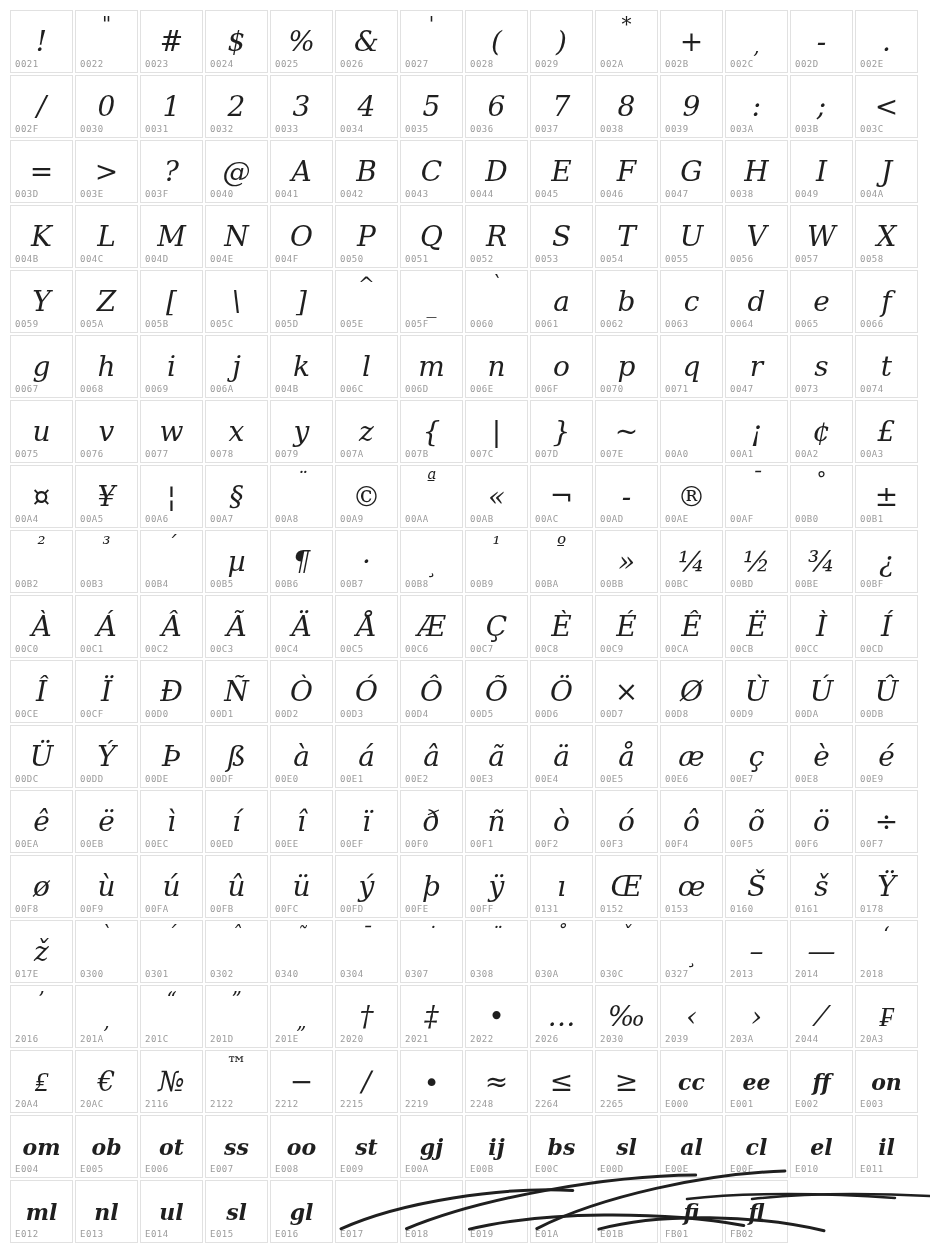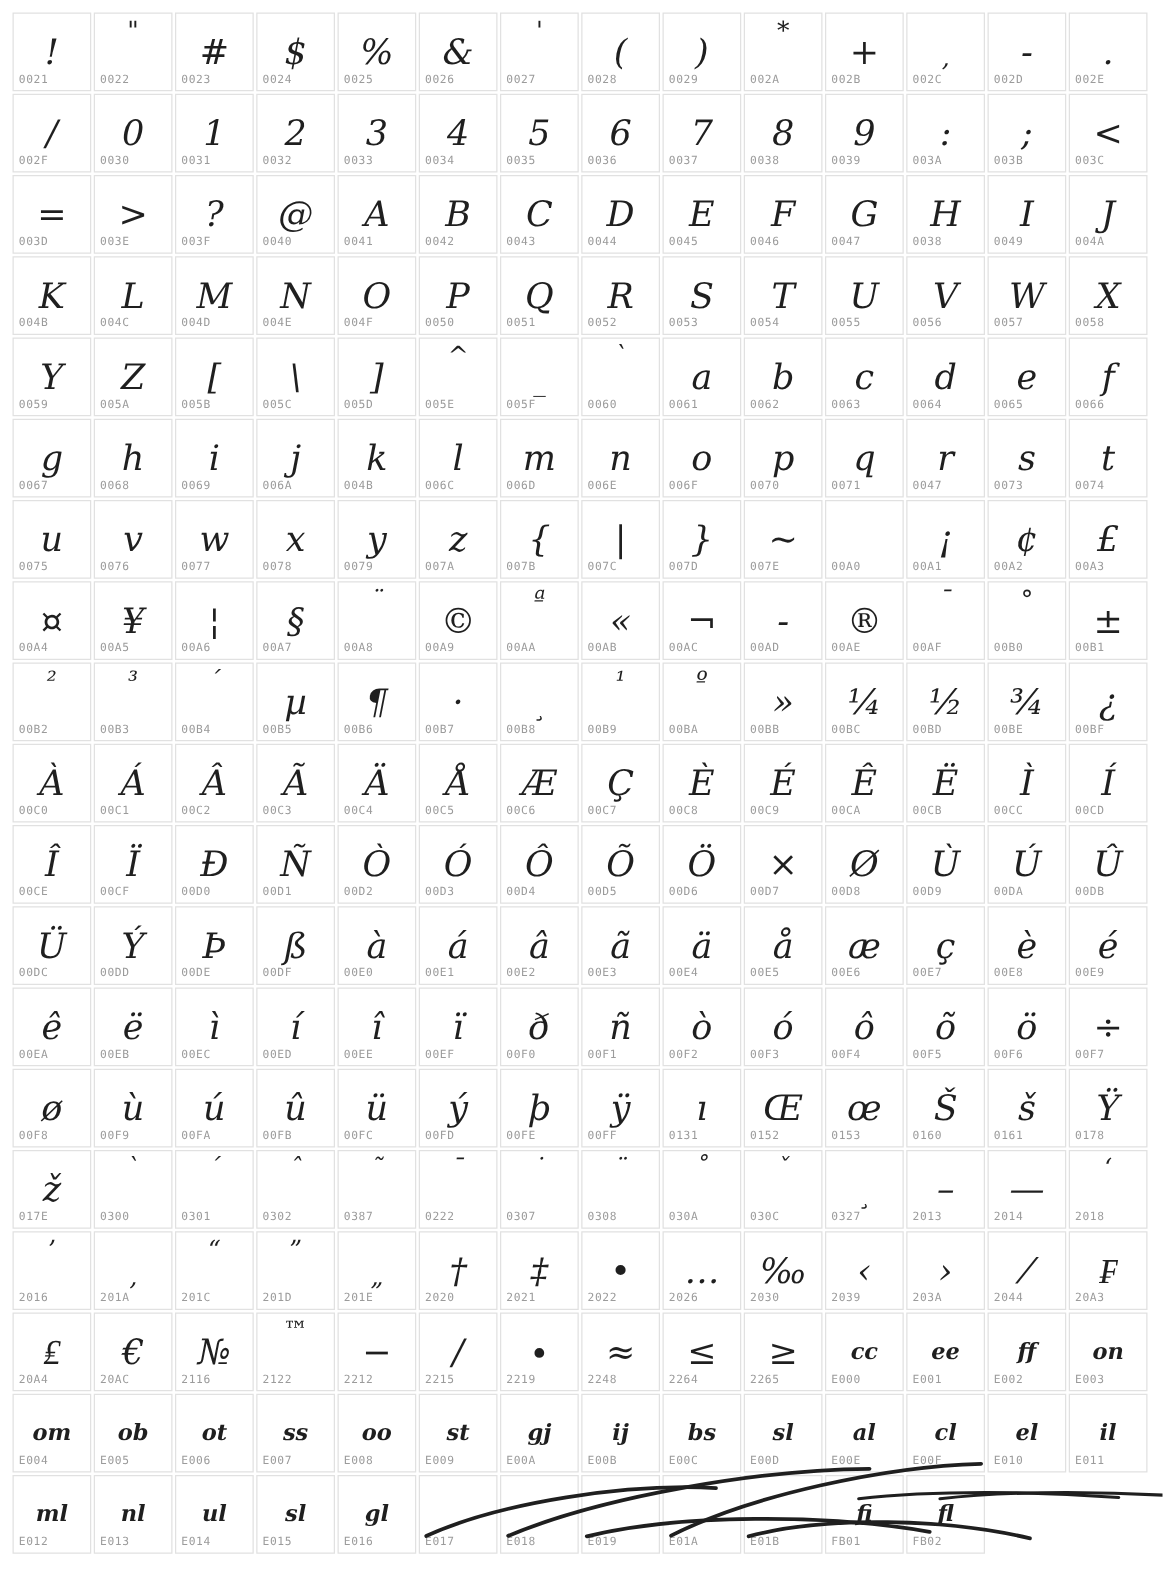--- a/index.html
+++ b/index.html
@@ -24,21 +24,21 @@
   }
   .glyph{
     font-family:"DejaVu Serif",serif;
     font-style:italic;
     font-size:28px;
     color:#1f1f1f;
     line-height:1;
     z-index:1;
     pointer-events:none;
   }
-  .glyph.small{font-size:18px;font-weight:bold;}
+  .glyph.small{font-size:22px;font-weight:bold;}
   .label{
     position:absolute;
     left:4px;
     bottom:3px;
     font-family:"DejaVu Sans Mono",monospace;
     font-size:9px;
     color:#9b9b9b;
     letter-spacing:.5px;
     z-index:2;
     pointer-events:none;
@@ -864,25 +864,25 @@
     <div class="cell pos-top">
       <div class="glyph">ˊ</div>
       <div class="label">0301</div>
     </div>
     <div class="cell pos-top">
       <div class="glyph">ˆ</div>
       <div class="label">0302</div>
     </div>
     <div class="cell pos-top">
       <div class="glyph">˜</div>
-      <div class="label">0387</div>
+      <div class="label">0340</div>
     </div>
     <div class="cell pos-top">
       <div class="glyph">ˉ</div>
-      <div class="label">0222</div>
+      <div class="label">0304</div>
     </div>
     <div class="cell pos-top">
       <div class="glyph">˙</div>
       <div class="label">0307</div>
     </div>
     <div class="cell pos-top">
       <div class="glyph">¨</div>
       <div class="label">0308</div>
     </div>
     <div class="cell pos-top">

